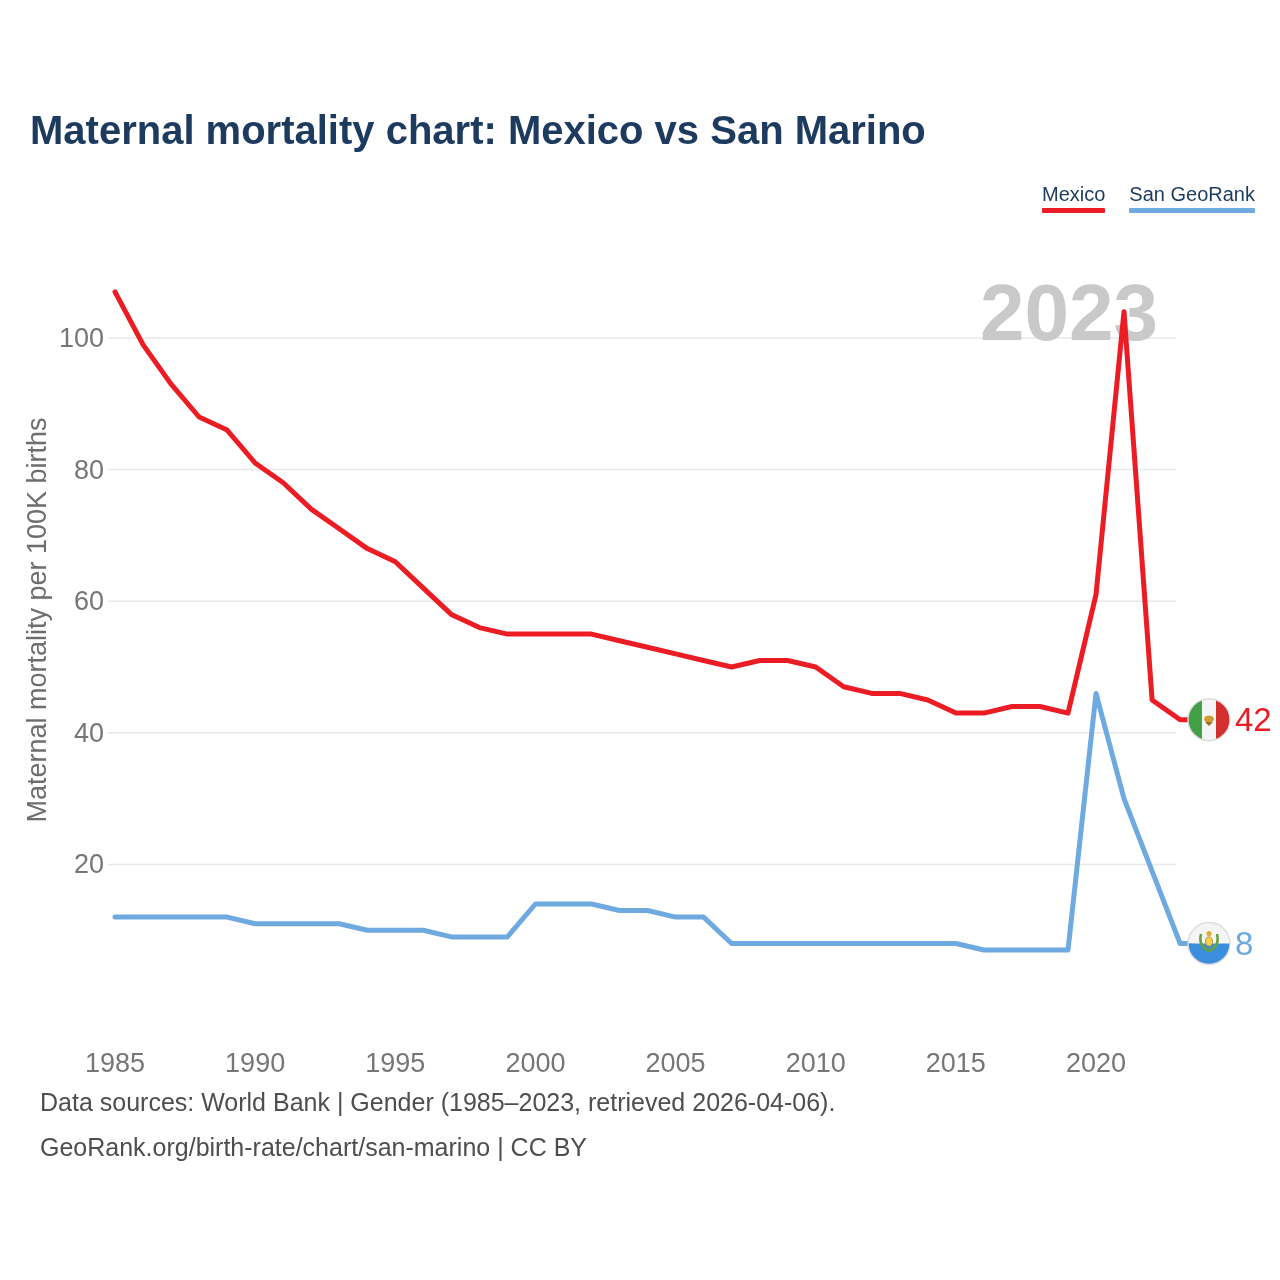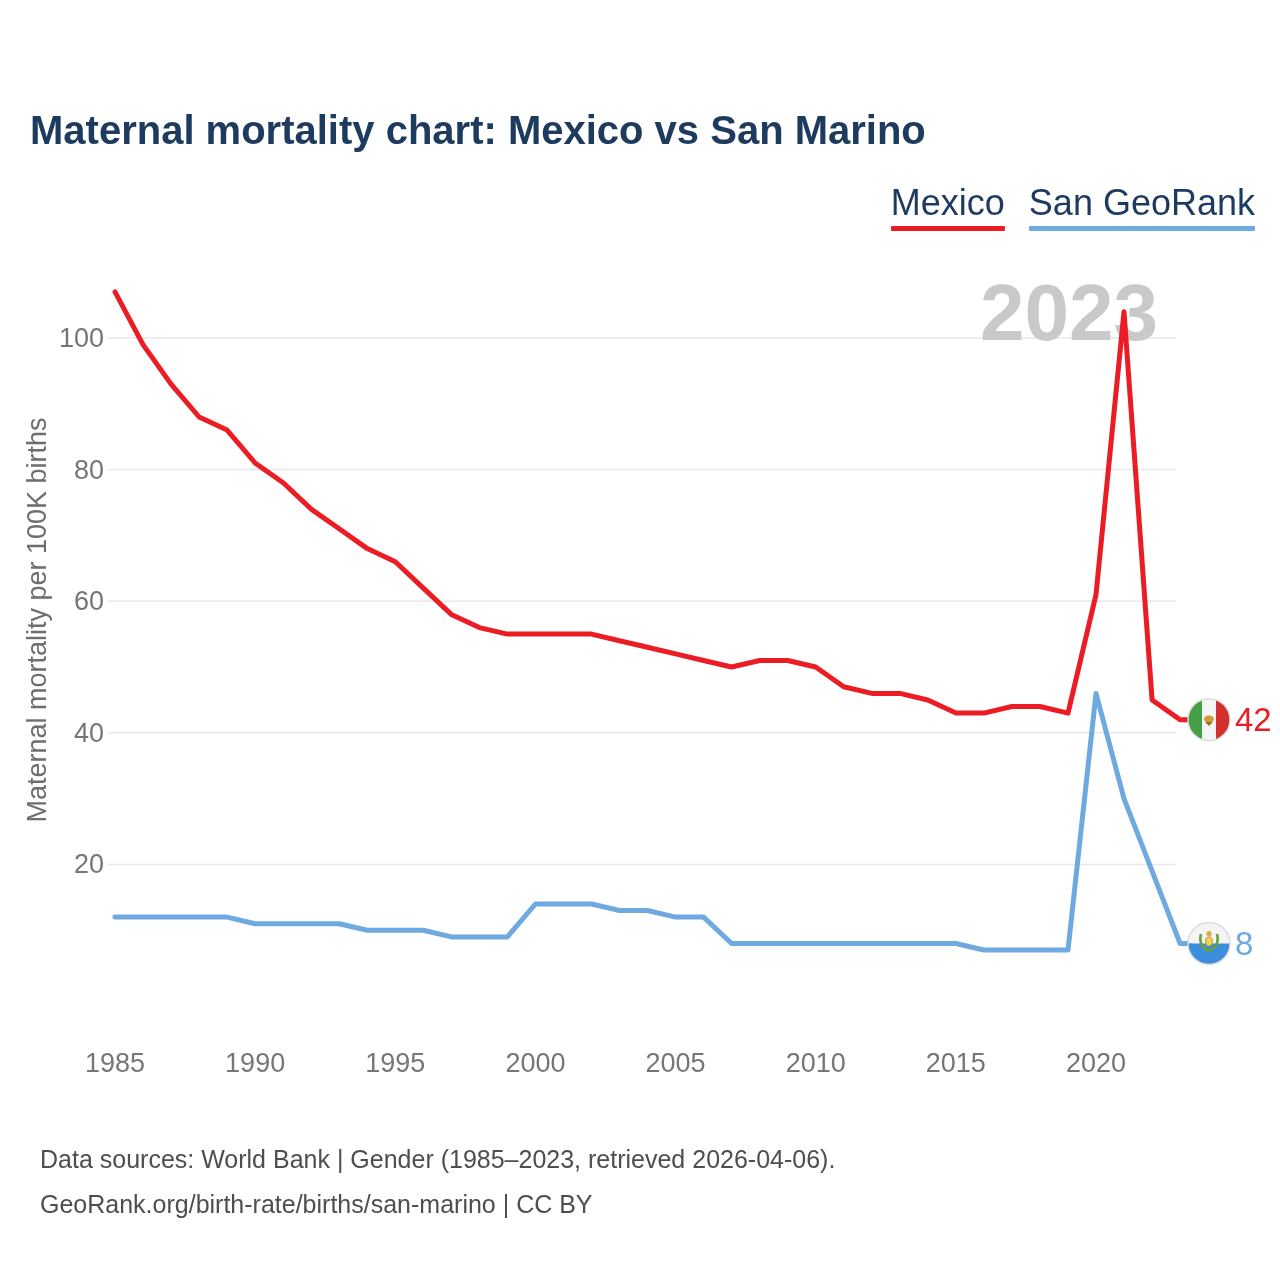--- a/index.html
+++ b/index.html
@@ -2,23 +2,23 @@
 <html><head>
 <meta charset="utf-8">
 <style>
   html,body{margin:0;padding:0;background:#ffffff;}
   .page{position:relative;width:1280px;height:1280px;background:#ffffff;overflow:hidden;
         font-family:"Liberation Sans","DejaVu Sans",sans-serif;border-radius:12px;}
   .title{position:absolute;left:30px;top:108px;margin:0;font-size:40px;font-weight:700;
          color:#1d3a5f;letter-spacing:0;}
   .legend{position:absolute;top:183px;right:25px;display:flex;gap:24px;}
   .legend-item{display:flex;flex-direction:column;align-items:stretch;cursor:pointer;}
-  .legend-label{font-size:36px;color:#1d3a5f;line-height:1.1;}
+  .legend-label{font-size:20px;color:#1d3a5f;line-height:1.1;}
   .legend-bar{height:5px;margin-top:3px;border-radius:1px;}
-  .footer{position:absolute;left:40px;top:1137px;font-size:25px;color:#4e4e4e;line-height:45px;}
+  .footer{position:absolute;left:40px;top:1080px;font-size:25px;color:#4e4e4e;line-height:45px;}
   svg text{font-family:"Liberation Sans","DejaVu Sans",sans-serif;}
 </style>
 </head>
 <body>
 
 <div class="page">
 
   <h1 class="title">Maternal mortality chart: Mexico vs San Marino</h1>
 
   <div class="legend">
@@ -96,16 +96,16 @@
         <ellipse cx="1209" cy="941.5" rx="3.4" ry="4.6" fill="#f3d34a" stroke="#b98a2d" stroke-width="1"></ellipse>
         <circle cx="1209" cy="933.5" r="2.6" fill="#e2a93b"></circle>
       </g>
       <circle cx="1209" cy="943.5" r="21" fill="none" stroke="#dcdcdc" stroke-width="1.4"></circle>
     </g>
     <text x="1235" y="955" font-size="33" fill="#6ea9e0">8</text>
   </svg>
 
   <div class="footer">
     <div>Data sources: World Bank | Gender (1985–2023, retrieved 2026-04-06).</div>
-    <div>GeoRank.org/birth-rate/births/san-marino | CC BY</div>
+    <div>GeoRank.org/birth-rate/chart/san-marino | CC BY</div>
   </div>
 
 </div>
 
 </body></html>

